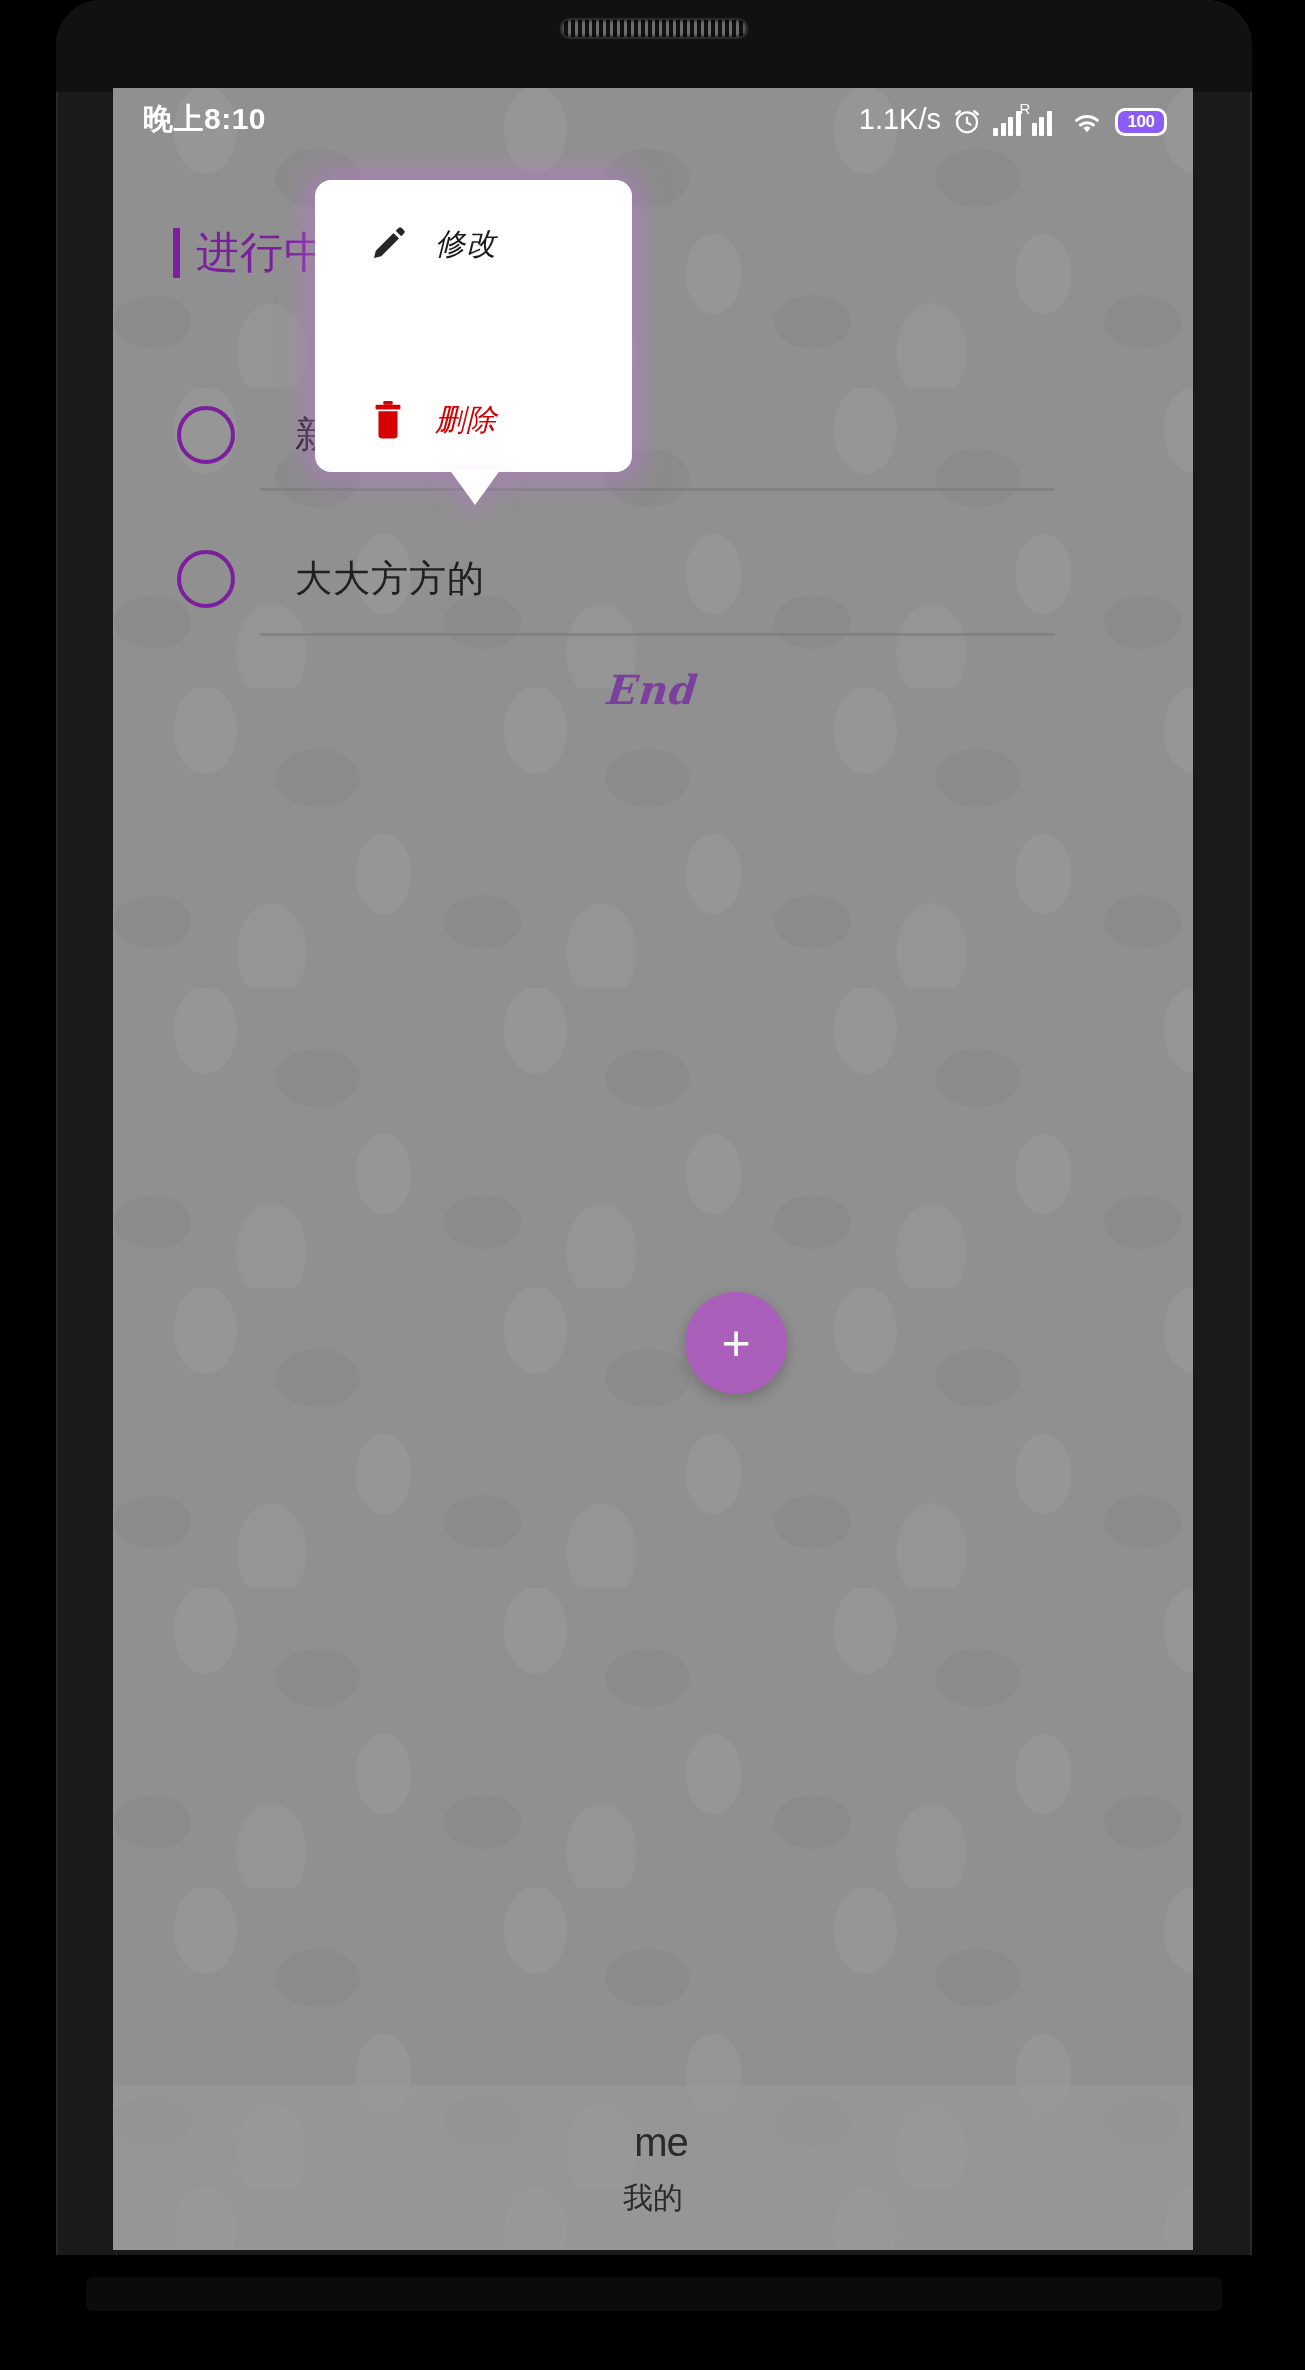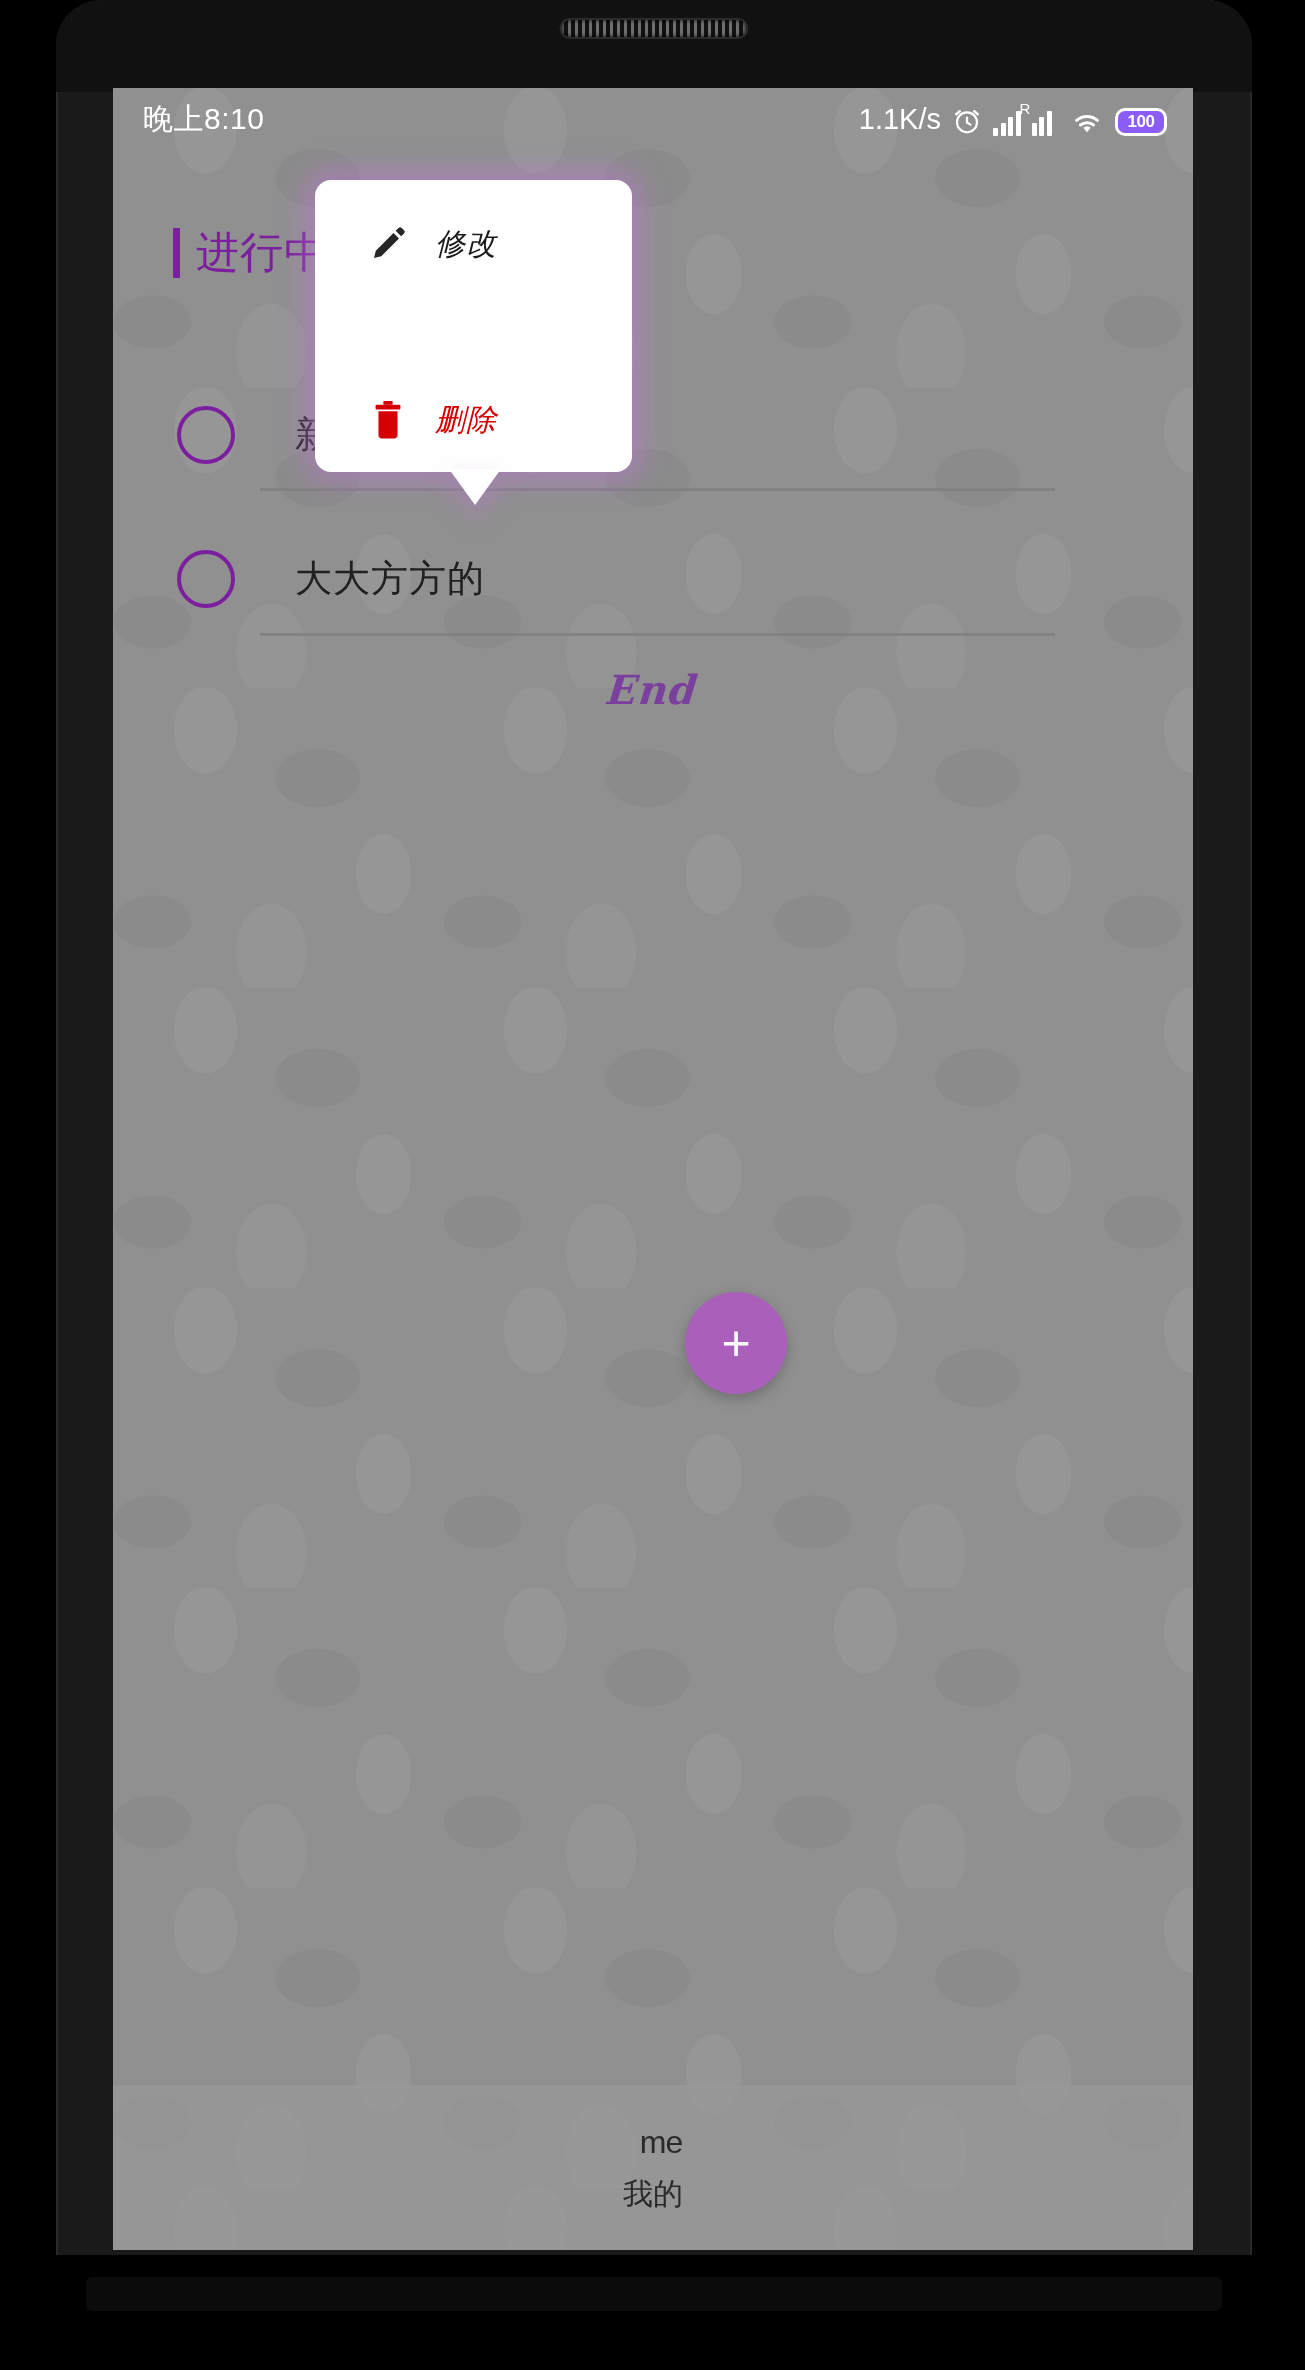--- a/index.html
+++ b/index.html
@@ -54,21 +54,21 @@
       radial-gradient(ellipse 58px 80px at 48% 88%, rgba(255,255,255,.045) 0 60%, rgba(0,0,0,0) 61%);
     background-size:330px 300px;
   }
   .scrim{ position:absolute; inset:0; background:rgba(0,0,0,0.0); }
 
   
   .statusbar{
     position:absolute; left:0; top:0; width:100%; height:62px;
     display:flex; align-items:center; color:#fff;
   }
-  .sb-time{ margin-left:30px; font-size:30px; letter-spacing:.5px; white-space:nowrap;}
+  .sb-time{ margin-left:30px; font-size:30px; letter-spacing:.5px; white-space:nowrap;font-weight:bold;}
   .sb-right{ margin-left:auto; margin-right:26px; display:flex; align-items:flex-end; gap:11px;}
   .sb-speed{ font-size:29px; letter-spacing:0px; }
   .ico{ display:block; }
 
   .sig{ display:flex; align-items:flex-end; gap:2.5px; height:26px; }
   .sig i{ display:block; width:5px; background:#fff; border-radius:1px; }
   .sig i:nth-child(1){ height:8px;} .sig i:nth-child(2){ height:13px;}
   .sig i:nth-child(3){ height:19px;} .sig i:nth-child(4){ height:25px;}
   .sig2{ position:relative; }
   .sig2 .rlabel{ position:absolute; left:-12px; top:-9px; font-size:15px; line-height:1;}
@@ -159,21 +159,21 @@
   
   .bottomnav{
     position:absolute; left:0; bottom:0; width:100%; height:165px;
     background:rgba(154,154,154,.62);
     display:flex;
   }
   .nav-item{ flex:1; display:flex; flex-direction:column; align-items:center; justify-content:center; gap:16px; padding-top:6px;}
   .nav-label{ font-size:30px; }
   .nav-active .nav-label{ color:#7b1f9e; }
   .nav-inactive .nav-label{ color:#2a2a2a; }
-  .nav-me{ color:#2a2a2a; font-size:32px; letter-spacing:-1px; line-height:1;margin-left:16px; }
+  .nav-me{ color:#2a2a2a; font-size:40px; letter-spacing:-1px; line-height:1;margin-left:16px; }
 </style>
 </head>
 <body>
 
 <div id="root">
 
   <div class="phone-shell"></div>
   <div class="bezel-top">
     <div class="speaker"></div>
   </div>

